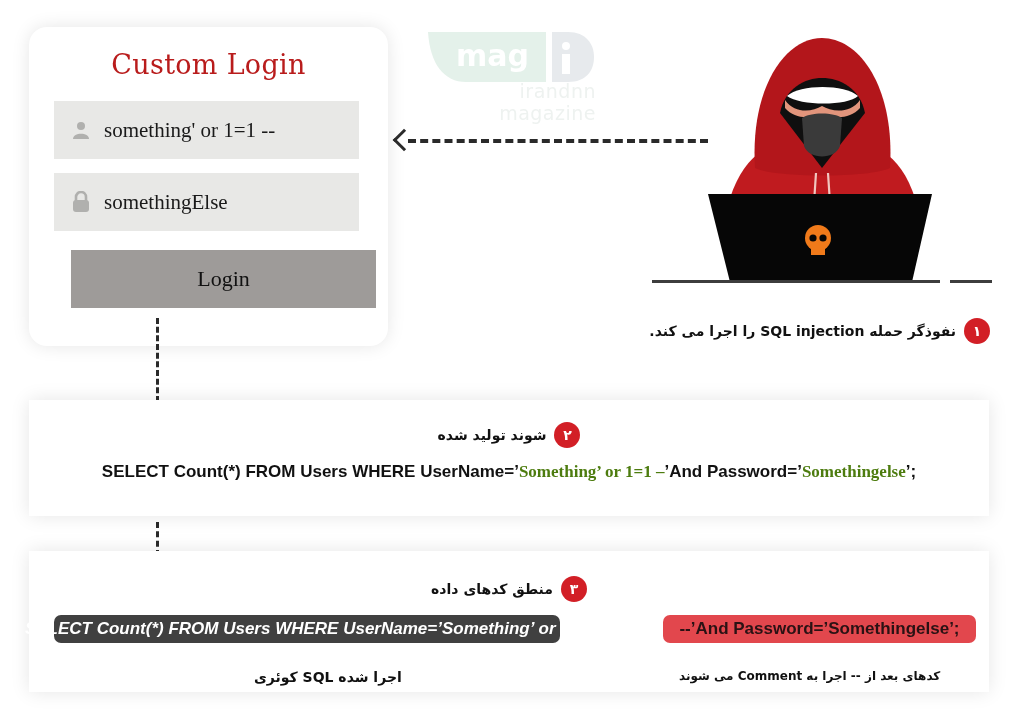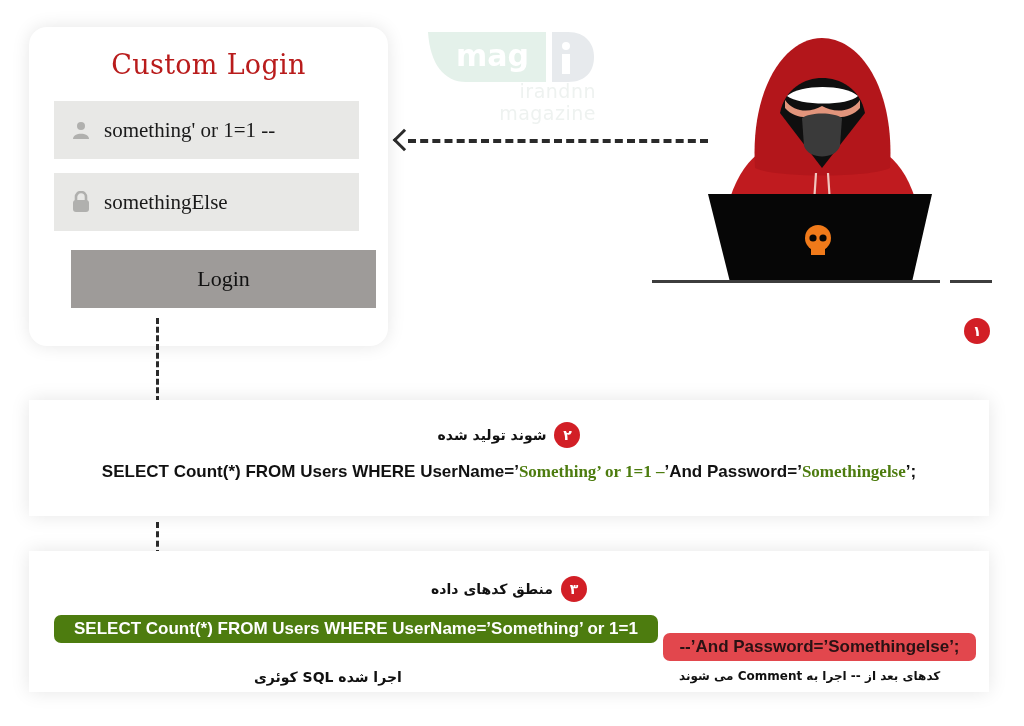--- a/index.html
+++ b/index.html
@@ -68,22 +68,22 @@
       font-family: "Liberation Sans", sans-serif; font-weight: bold; font-size: 17px; color: #111;
     }
     .red { color: #4d7c0f; font-family: Liberation Serif, serif; }
 
     .step3 { left: 0; right: 0; top: 25px; justify-content: center; }
     .pill {
       position: absolute; top: 64px; height: 28px; border-radius: 7px;
       font-family: "Liberation Sans", sans-serif; font-weight: bold; font-size: 17px;
       display: flex; align-items: center; white-space: nowrap; padding: 0 8px;
     }
-    .pill-green { left: 25px; width: 604px; background: #4d7c0f; color: #fff; justify-content: center; }
-    .pill-red { left: 634px; width: 313px; background: #e2474d; color: #2a1214; justify-content: center; margin-top: 18px; }
+    .pill-green { left: 25px; width: 506px; background: #404040; color: #fff; justify-content: center; font-style: italic; }
+    .pill-red { left: 634px; width: 313px; background: #e2474d; color: #2a1214; justify-content: center; }
     .caption {
       position: absolute; top: 104px; direction: rtl; white-space: nowrap;
       font-family: "DejaVu Sans", sans-serif; font-size: 13px; color: #111; margin-top: 14px;
     }
     .cap-left { left: 225px; font-size: 14px; font-weight: bold; }
     .cap-right { left: 650px; font-size: 12px; font-weight: bold; }
   </style>
 </head>
 <body>
 
@@ -146,20 +146,21 @@
     <circle cx="-5" cy="0" r="3.6" fill="#060606"></circle>
     <circle cx="5" cy="0" r="3.6" fill="#060606"></circle>
   </g>
 
   <rect x="2" y="252" width="288" height="3" fill="#3d3d3d"></rect>
   <rect x="300" y="252" width="42" height="3" fill="#3d3d3d"></rect>
 </svg>
 
 <div class="step-label step1">
   <span class="badge">۱</span>
+  <span>نفوذگر حمله SQL injection را اجرا می کند.</span>
 </div>
 
 <div class="dashed-v" style="top:318px;height:110px;"></div>
 <div class="arrow-down" style="top:414px;"></div>
 <div class="dashed-v" style="top:522px;height:62px;"></div>
 <div class="arrow-down" style="top:571px;"></div>
 
 <div class="card" id="query-card">
   <div class="step-label step2">
     <span class="badge">۲</span>

